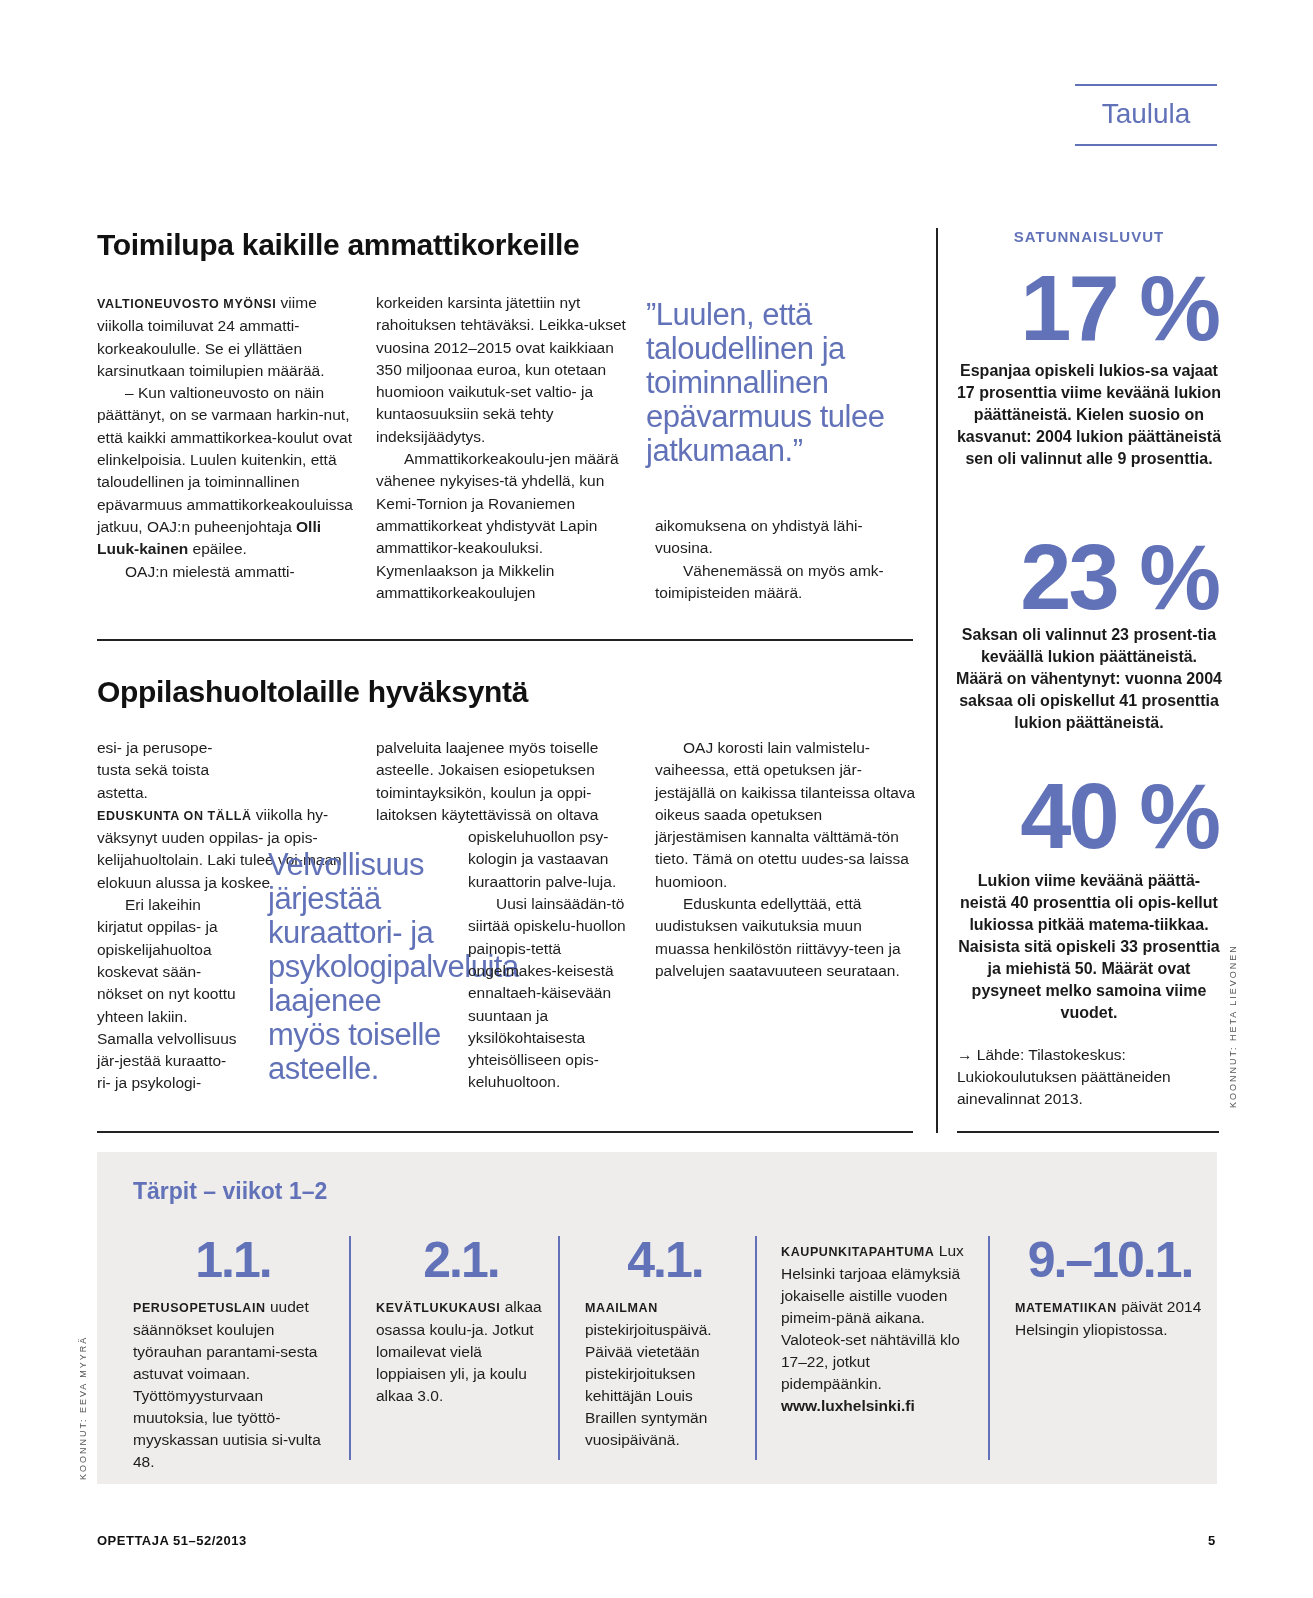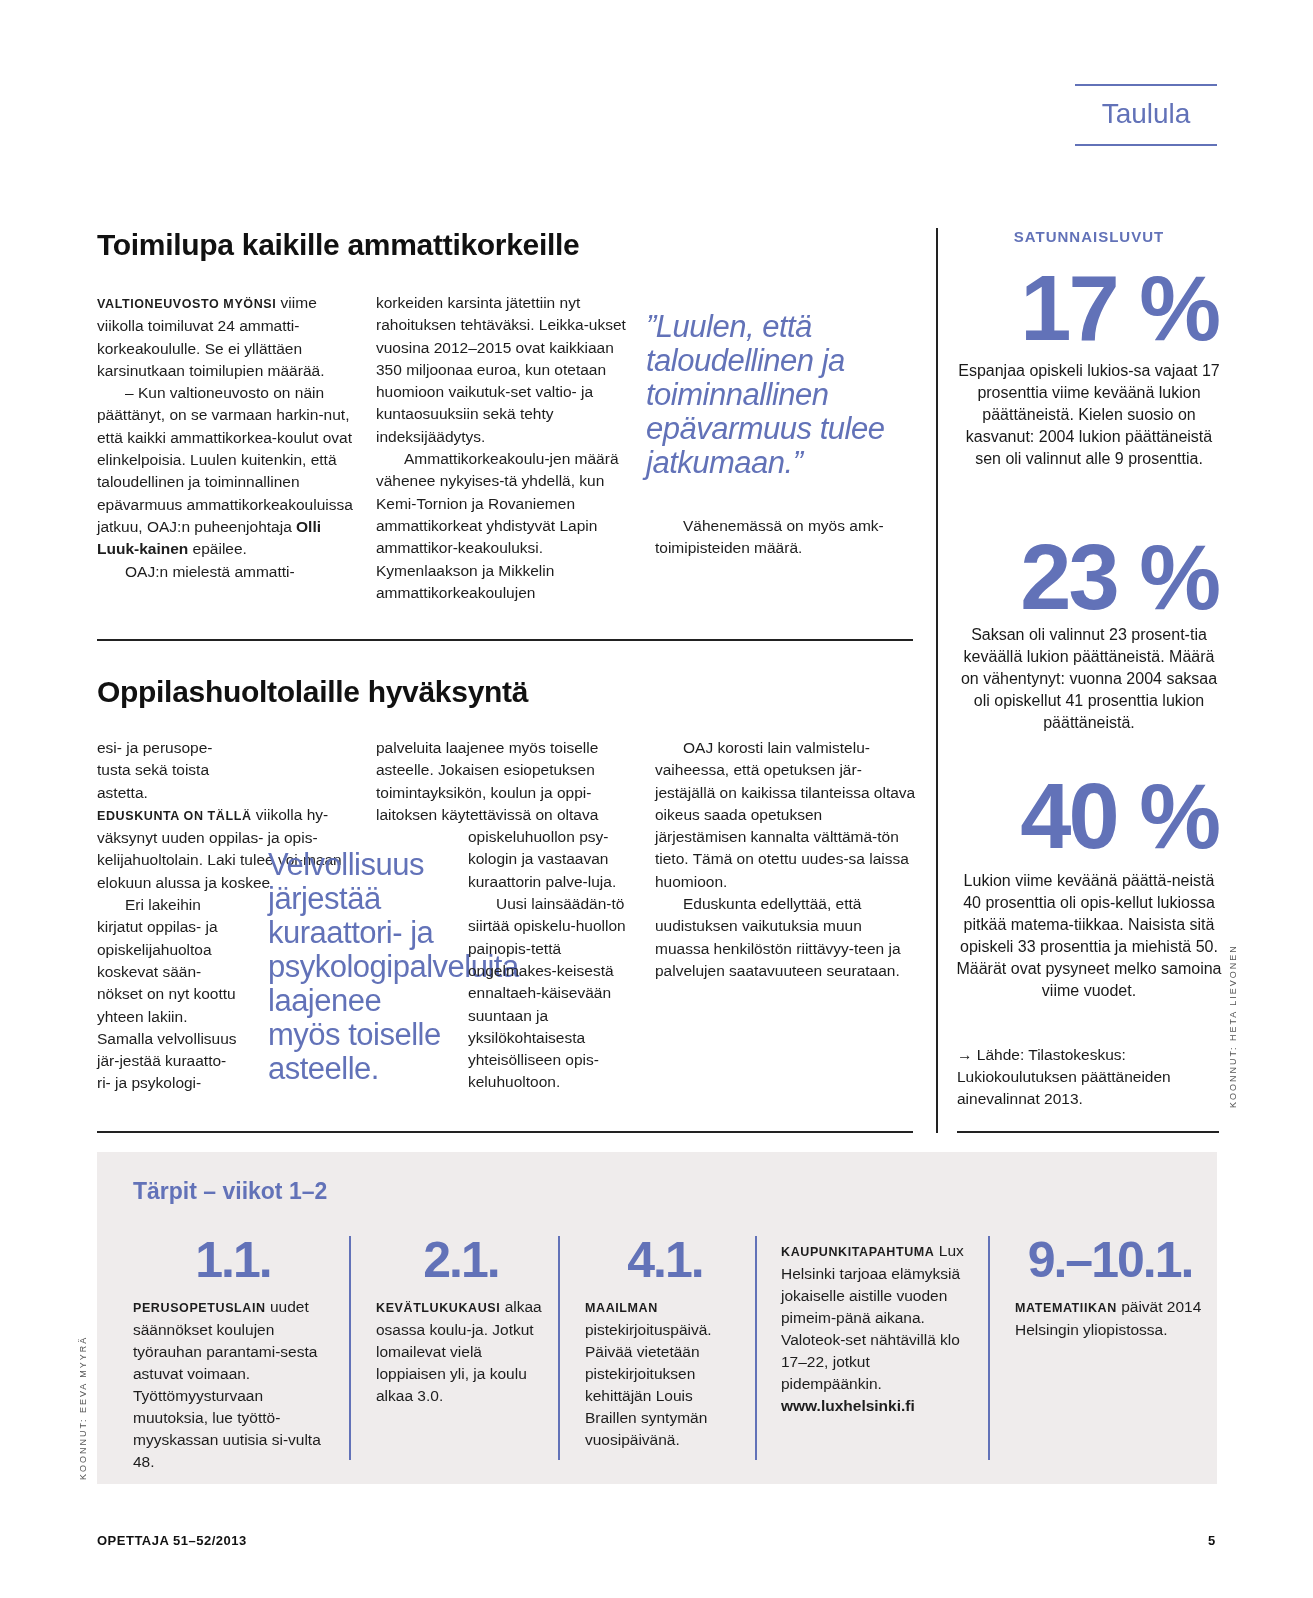--- a/index.html
+++ b/index.html
@@ -25,21 +25,21 @@
   .pullquote { font-size: 31px; line-height: 34px; color: #6272b8; letter-spacing: -0.5px; }
 
   .hr { height: 2px; background: #222; }
 
   
   .vrule { left: 936px; top: 228px; width: 2px; height: 905px; background: #222; }
   .side-head { left: 960px; width: 258px; top: 228px; text-align: center; font-size: 15px;
                font-weight: bold; letter-spacing: 1px; color: #6272b8; }
   .bignum { left: 960px; width: 258px; text-align: right; font-size: 92px; font-weight: bold;
             color: #6272b8; letter-spacing: -3px; line-height: 92px; }
-  .side-text { left: 956px; width: 266px; text-align: center; font-size: 16px; font-weight: normal;
+  .side-text { left: 956px; width: 266px; text-align: center; font-size: 16px; font-weight: bold;
                line-height: 22px; color: #1a1a1a; }
   .source { left: 957px; width: 262px; font-size: 15.5px; line-height: 22px; color: #1a1a1a; }
   .side-bottom { left: 957px; top: 1131px; width: 262px; height: 2px; background: #222; }
 
   .credit-vert { font-size: 9px; letter-spacing: 2px; color: #555; transform: rotate(-90deg);
                  transform-origin: left top; white-space: nowrap; }
 
   
   .graybox { left: 97px; top: 1152px; width: 1120px; height: 332px; background: #efecec; }
   .gb-title { left: 133px; top: 1178px; font-size: 23px; font-weight: bold; color: #6272b8; }
@@ -66,23 +66,24 @@
   <p><span class="lead">VALTIONEUVOSTO MYÖNSI</span><span> viime viikolla toimiluvat 24 ammatti-korkeakoululle. Se ei yllättäen karsinutkaan toimilupien määrää.</span></p>
   <p class="ind"><span>– Kun valtioneuvosto on näin päättänyt, on se varmaan harkin-nut, että kaikki ammattikorkea-koulut ovat elinkelpoisia. Luulen kuitenkin, että taloudellinen ja toiminnallinen epävarmuus ammattikorkeakouluissa jatkuu, OAJ:n puheenjohtaja </span><span class="bold">Olli Luuk-kainen</span><span> epäilee.</span></p>
   <p class="ind">OAJ:n mielestä ammatti-</p>
 </div>
 
 <div class="abs col" style="left:376px; top:292px; width:258px;">
   <p>korkeiden karsinta jätettiin nyt rahoituksen tehtäväksi. Leikka-ukset vuosina 2012–2015 ovat kaikkiaan 350 miljoonaa euroa, kun otetaan huomioon vaikutuk-set valtio- ja kuntaosuuksiin sekä tehty indeksijäädytys.</p>
   <p class="ind">Ammattikorkeakoulu-jen määrä vähenee nykyises-tä yhdellä, kun Kemi-Tornion ja Rovaniemen ammattikorkeat yhdistyvät Lapin ammattikor-keakouluksi. Kymenlaakson ja Mikkelin ammattikorkeakoulujen</p>
 </div>
 
-<div class="abs pullquote" style="left:646px; top:310px; width:262px;font-style:italic;">”Luulen, että taloudellinen ja toiminnallinen epävarmuus tulee jatkumaan.”</div>
+<div class="abs pullquote" style="left:646px; top:298px; width:262px;">”Luulen, että taloudellinen ja toiminnallinen epävarmuus tulee jatkumaan.”</div>
 
 <div class="abs col" style="left:655px; top:515px; width:258px;">
+  <p>aikomuksena on yhdistyä lähi-vuosina.</p>
   <p class="ind">Vähenemässä on myös amk-toimipisteiden määrä.</p>
 </div>
 
 <div class="abs hr" style="left:97px; top:639px; width:816px;"></div>
 
 <div class="abs headline" style="left:97px; top:675px;">Oppilashuoltolaille hyväksyntä</div>
 
 <div class="abs col" style="left:97px; top:737px; width:258px;">
   <p style="width:142px;">esi- ja perusope-tusta sekä toista astetta.</p>
   <p><span class="lead">EDUSKUNTA ON TÄLLÄ</span><span> viikolla hy-väksynyt uuden oppilas- ja opis-kelijahuoltolain. Laki tulee voi-maan elokuun alussa ja koskee</span></p>

